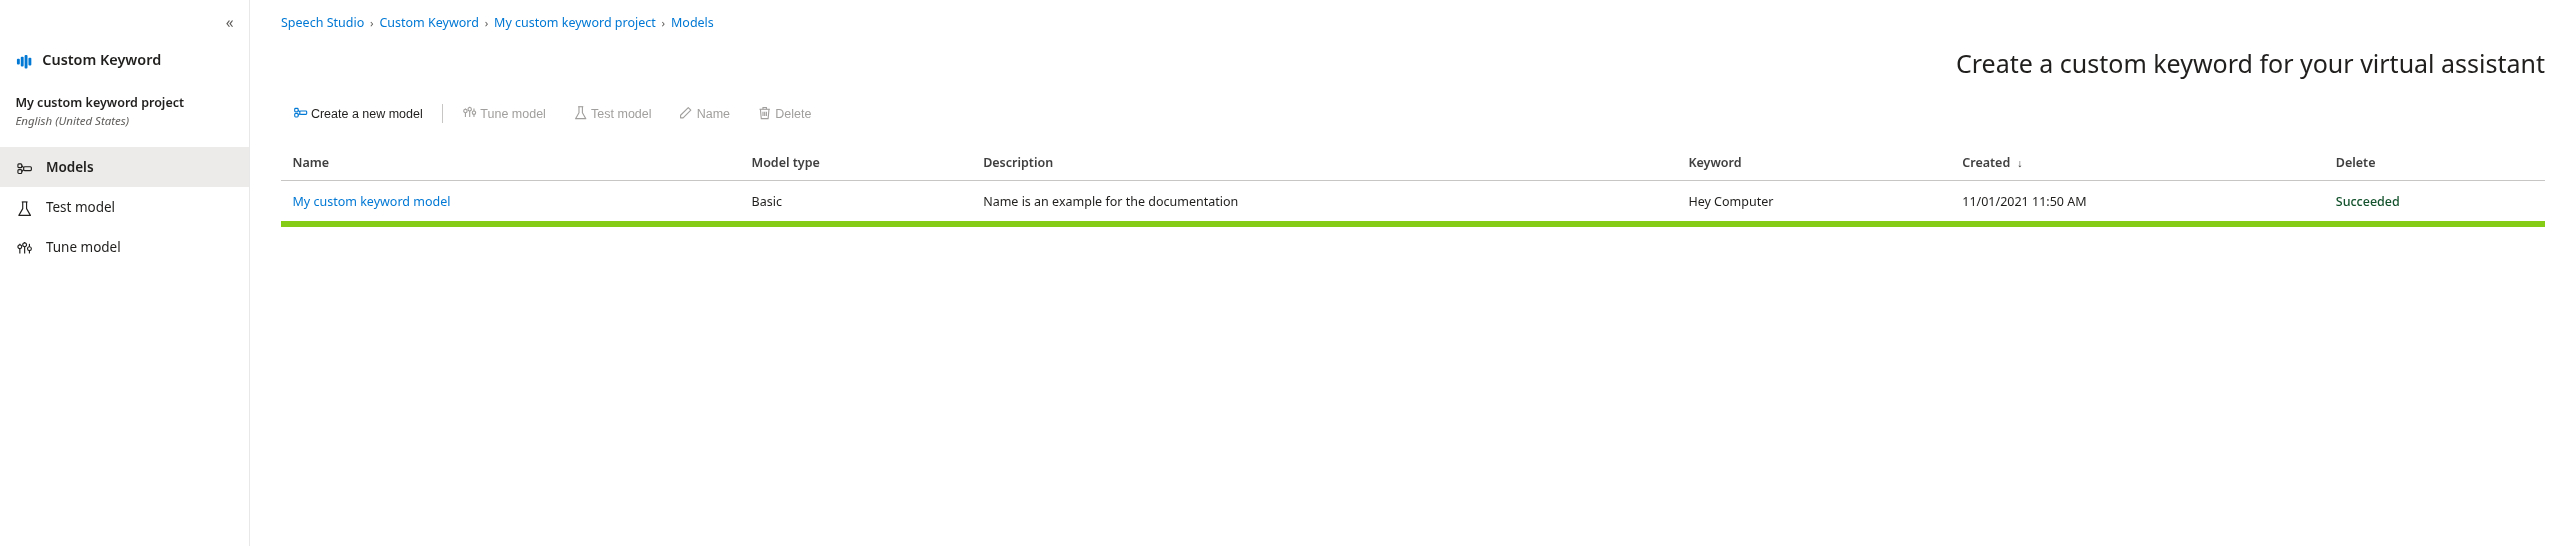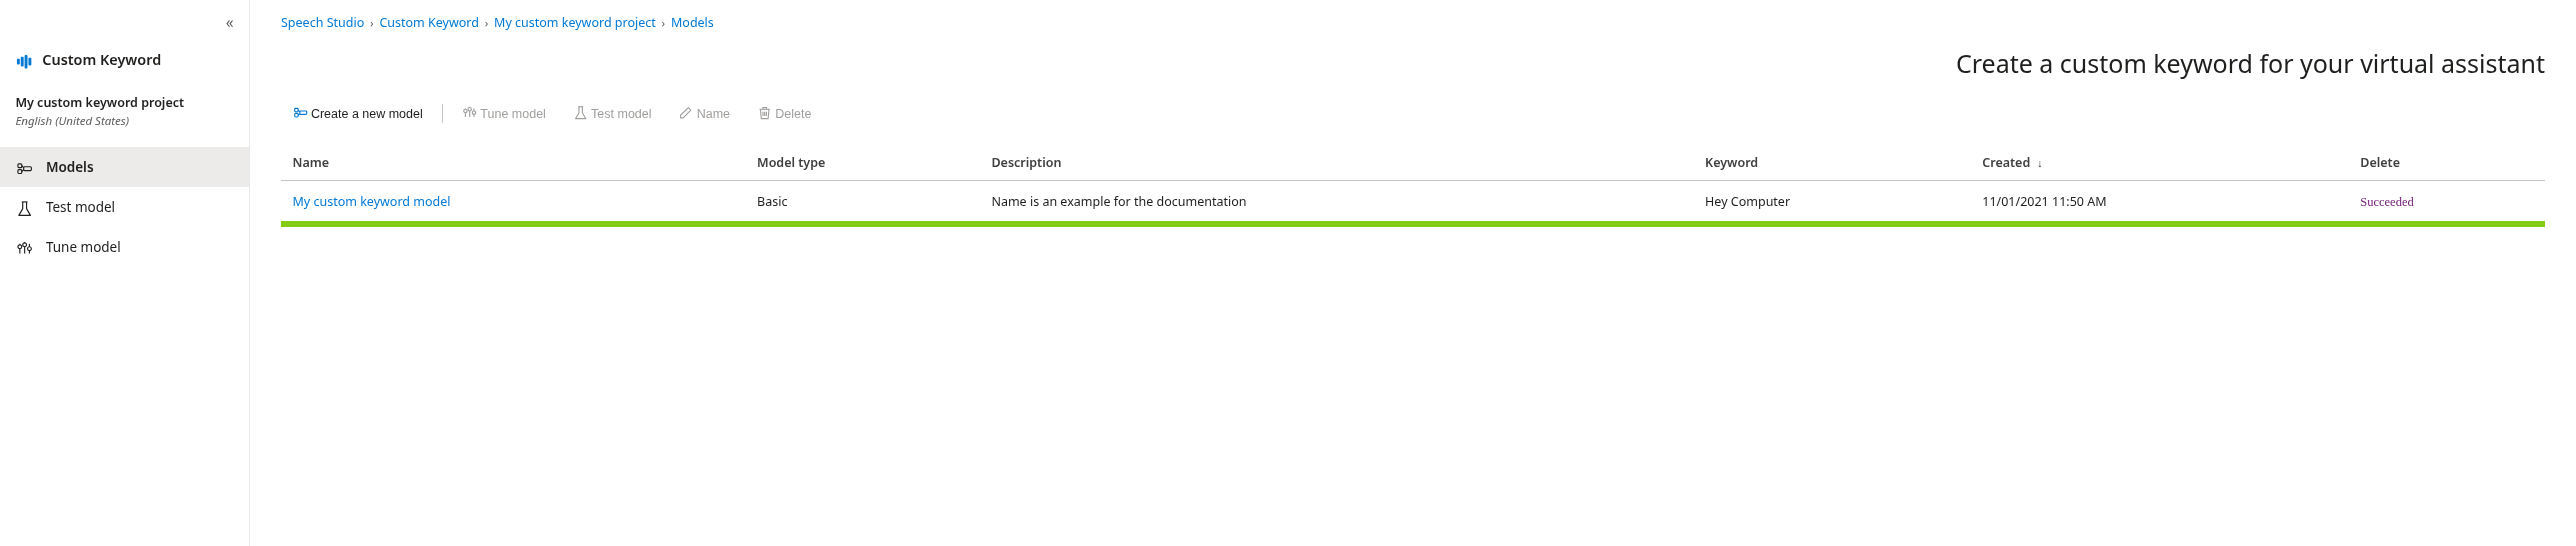--- a/index.html
+++ b/index.html
@@ -208,23 +208,22 @@
       vertical-align: middle;
     }
 
     .table-link {
       color: #0078d4;
       text-decoration: none;
       cursor: pointer;
     }
 
     .status-succeeded {
-      color: #701a75;
+      color: #14532d;
       font-weight: 500;
-      font-family: Liberation Serif, serif;
     }
 
     
     .toolbar-divider {
       width: 1px;
       height: 19px;
       background: #c8c6c4;
       margin: 0 3.8px;
     }
 

